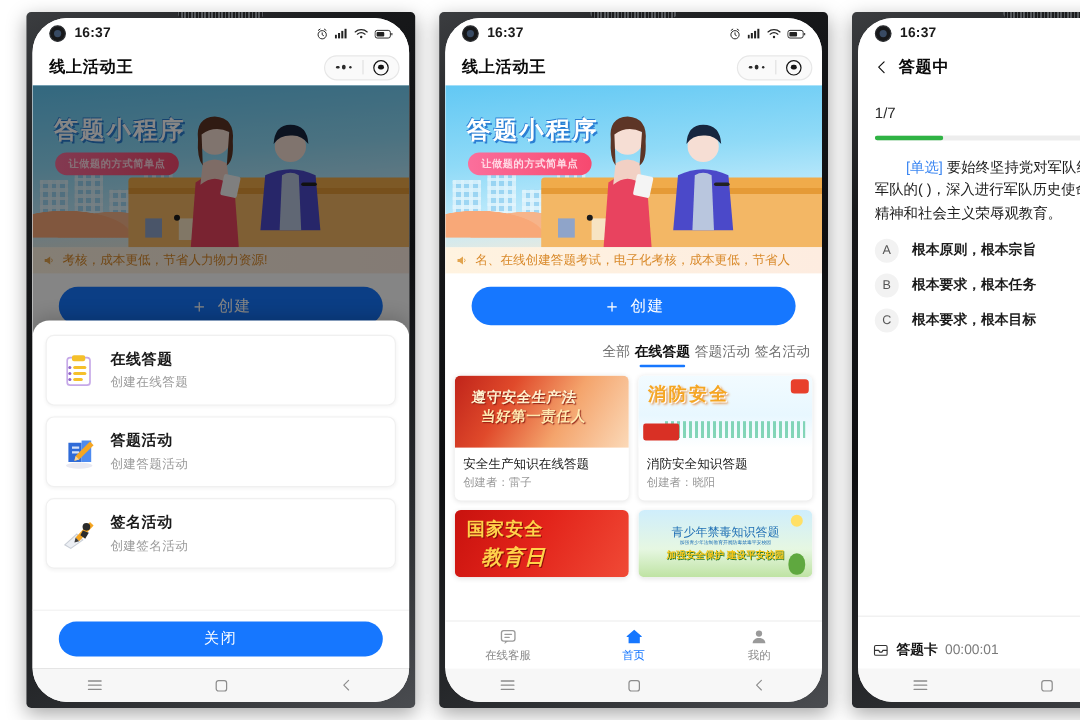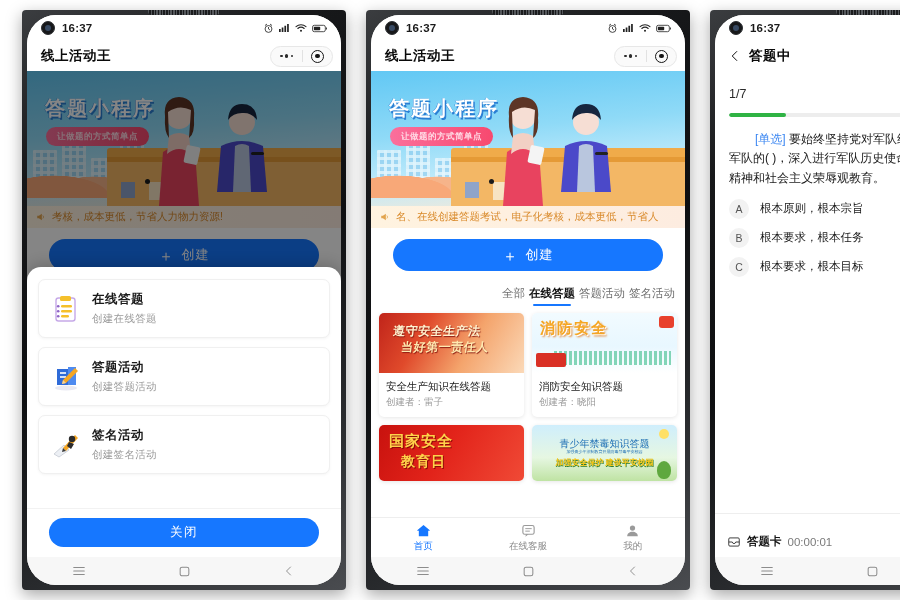--- a/index.html
+++ b/index.html
@@ -151,22 +151,22 @@
   .img-b { background: linear-gradient(180deg,#f2fbff 0%,#e8f7ff 55%,#ffffff 100%); }
   .img-b .t1 { position:absolute; top:6px; left:8px; color:#f5a623; font-size:15px; font-weight:800;
     font-family:"Liberation Serif", serif; letter-spacing:2px; text-shadow:1px 1px 0 #fff,2px 2px 2px #e0822a;}
   .img-b .sky-line{position:absolute;bottom:8px;left:22px;right:6px;height:14px;
     background:repeating-linear-gradient(90deg,#5dc8a0 0 3px,transparent 3px 5px);opacity:.75;}
   .img-b .truck{position:absolute;bottom:6px;left:4px;width:30px;height:14px;background:#d93025;border-radius:2px;}
   .img-b .badge{position:absolute;top:3px;right:3px;width:15px;height:12px;border-radius:3px;background:#e8402c;}
   .img-c { background: linear-gradient(120deg,#c8120e 0%,#e2231a 45%,#f04a36 100%); }
   .img-c .t1 { position:absolute; top:7px; left:10px; color:#ffd24a; font-size:15px; font-weight:800;
     font-family:"Liberation Serif", serif; letter-spacing:1px; text-shadow:1px 1px 0 #8d0c08;}
-  .img-c .t2 { position:absolute; top:28px; left:22px; color:#ffd24a; font-size:14px; font-weight:800;
-    font-family:"Liberation Serif", serif; letter-spacing:1px; text-shadow:1px 1px 0 #8d0c08;}
+  .img-c .t2 { position:absolute; top:28px; left:22px; color:#ffd24a; font-size:17px; font-weight:800;
+    font-family:"Liberation Serif", serif; letter-spacing:1px; text-shadow:1px 1px 0 #8d0c08;font-style:italic;}
   .img-d { background: linear-gradient(180deg,#cfeefc 0%,#e6f7e2 58%,#bfe3a3 100%); }
   .img-d .t1 { position:absolute; top:12px; left:50%; transform:translateX(-50%); color:#1f6fb4; font-size:10px;
     font-weight:400; white-space:nowrap; }
   .img-d .t2 { position:absolute; top:24px; left:50%; transform:translateX(-50%); color:#1f6fb4; font-size:4px;
     white-space:nowrap; }
   .img-d .t3 { position:absolute; top:32px; left:50%; transform:translateX(-50%); color:#f5c518; font-size:8px;
     font-weight:800; white-space:nowrap; text-shadow:.7px .7px 0 #2c7a2c;}
   .img-d .tree{position:absolute;bottom:2px;right:6px;width:14px;height:18px;border-radius:50% 50% 45% 45%;background:#5fa83f;}
   .img-d .sun{position:absolute;top:4px;right:8px;width:10px;height:10px;border-radius:50%;background:#ffe066;}
 
@@ -203,21 +203,21 @@
   .q-count { font-size:12.5px; color:#2a2a2a; }
   .q-submit { display:flex; align-items:center; gap:2px; font-size:12.5px; color:#0f172a;text-align:right; }
   .q-progress { margin: 11px 14px 0; height:3.5px; border-radius:2px; background:#ededed; overflow:hidden; }
   .q-progress > i { display:block; height:100%; background:#2fb344; border-radius:2px; }
   .q-text { margin: 13px 14px 0; font-size:12px; line-height:1.65; color:#1b1b1b; }
   .q-tag { color:#3a86f2;margin-left:26px; }
   .q-opts { margin: 10px 14px 0; display:flex; flex-direction:column; gap:9px; }
   .q-opt { display:flex; align-items:center; gap:11px; }
   .q-key { width:20px;height:20px;flex:0 0 20px;border-radius:50%;background:#f2f2f2;color:#555;
     display:flex;align-items:center;justify-content:center;font-size:10.5px;}
-  .q-label { font-size:11.5px; color:#1b1b1b; }
+  .q-label { font-size:11.5px; color:#1b1b1b;font-weight:bold; }
   .q-foot { margin-top:auto; border-top:.8px solid #eee; padding: 8px 12px; display:flex;
     align-items:flex-end; justify-content:space-between; }
   .q-card-link { display:flex; align-items:center; gap:6px; }
   .q-card-label { font-size:11.5px; font-weight:700; color:#151515; }
   .q-timer { font-size:11.5px; color:#7a7a7a; }
   .q-next { padding: 5px 13px; border-radius:4px; border:.9px solid #dcdcdc; background:#fff;
     font-size:11.5px; color:#2a2a2a; }
 </style>
 </head>
 <body>
@@ -546,33 +546,33 @@
               <span class="sun"></span>
               <span class="t1">青少年禁毒知识答题</span>
               <span class="t2">加强青少年法制教育开展防毒禁毒平安校园</span>
               <span class="t3">加强安全保护 建设平安校园</span>
               <span class="tree"></span>
             </div>
           </div>
         </div>
 
         <div class="tabbar">
-          <div class="tb-item active">
-            <svg width="15" height="15" viewBox="0 0 24 24">
-                <path d="M12 3 L22 11.5 v1 H2 v-1z M4.5 12.5 h15 V21 h-15z" fill="#1677ff"></path>
-              </svg>
-            <span class="tb-label">首页</span>
-          </div>
           <div class="tb-item">
             <svg width="15" height="15" viewBox="0 0 24 24">
                 <rect x="3" y="4" width="18" height="14" rx="3" fill="none" stroke="#9a9a9a" stroke-width="1.8"></rect>
                 <path d="M8 18 l-1 4 5-4z" fill="#9a9a9a"></path>
                 <path d="M7.5 9h9M7.5 13h6" stroke="#9a9a9a" stroke-width="1.5" stroke-linecap="round"></path>
               </svg>
             <span class="tb-label">在线客服</span>
+          </div>
+          <div class="tb-item active">
+            <svg width="15" height="15" viewBox="0 0 24 24">
+                <path d="M12 3 L22 11.5 v1 H2 v-1z M4.5 12.5 h15 V21 h-15z" fill="#1677ff"></path>
+              </svg>
+            <span class="tb-label">首页</span>
           </div>
           <div class="tb-item">
             <svg width="15" height="15" viewBox="0 0 24 24">
                 <circle cx="12" cy="8" r="4.2" fill="#9a9a9a"></circle>
                 <path d="M3.5 21c0-4.7 3.8-7.2 8.5-7.2s8.5 2.5 8.5 7.2z" fill="#9a9a9a"></path>
               </svg>
             <span class="tb-label">我的</span>
           </div>
         </div>
       </div>

